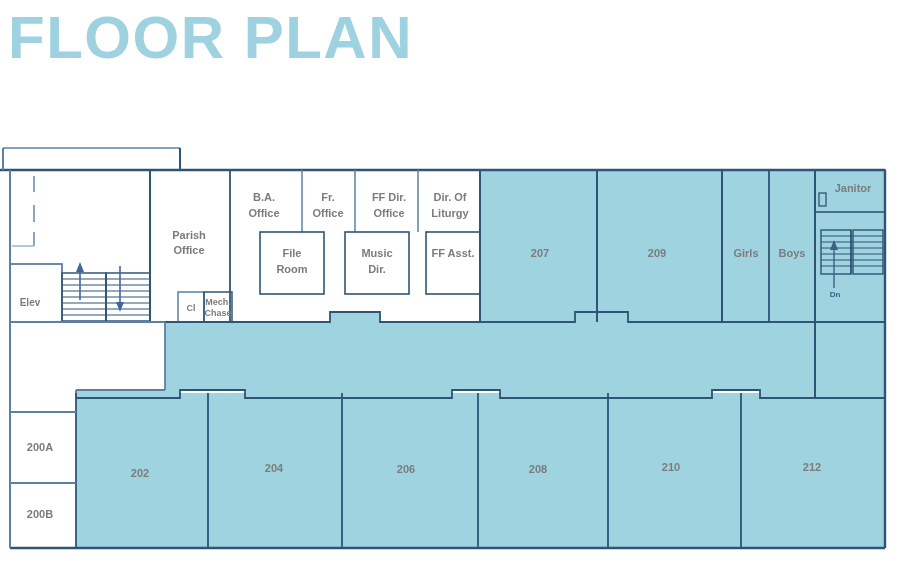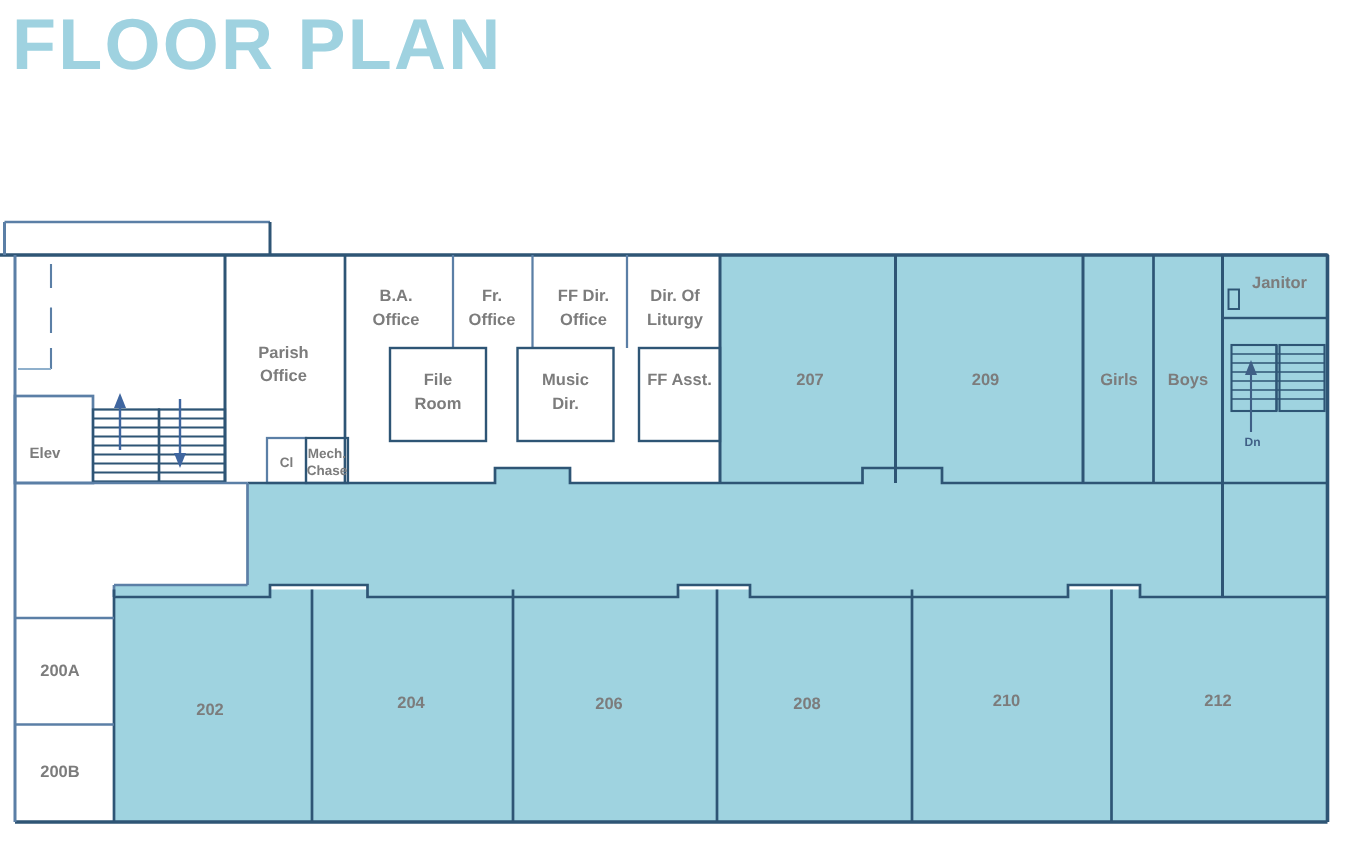--- a/index.html
+++ b/index.html
@@ -11,21 +11,21 @@
     width: 898px;
     height: 561px;
     font-family: "Liberation Sans", sans-serif;
     overflow: hidden;
     position: relative;
   }
   #page-title {
     position: absolute;
     left: 8px;
     top: 6px;
-    font-size: 48px;
+    font-size: 60px;
     font-weight: bold;
     letter-spacing: 1.5px;
     color: #9fd2e0;
     font-family: "Liberation Sans", sans-serif;
     line-height: 1.05;
     user-select: none;
   }
   #floorplan-wrap {
     position: absolute;
     left: 0;

